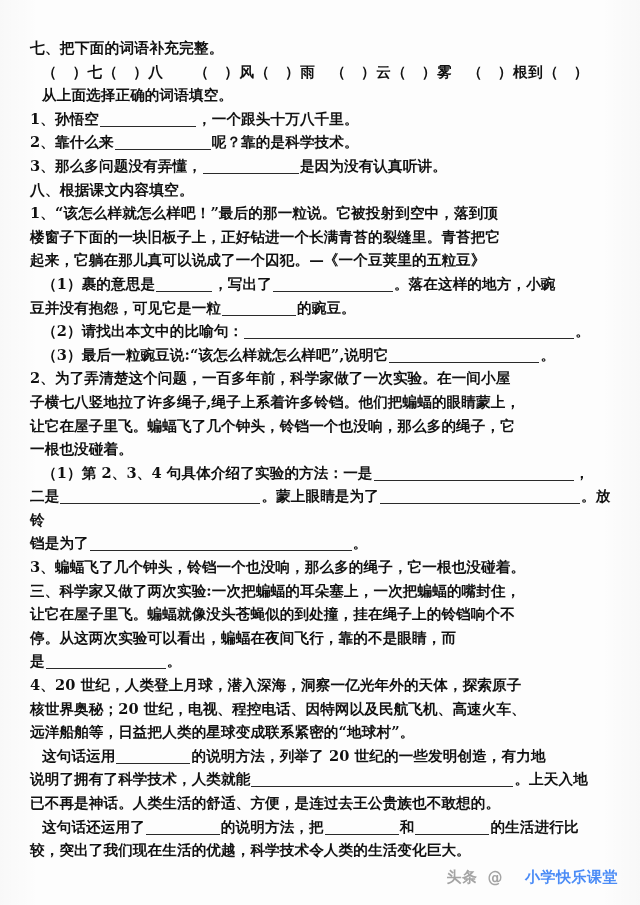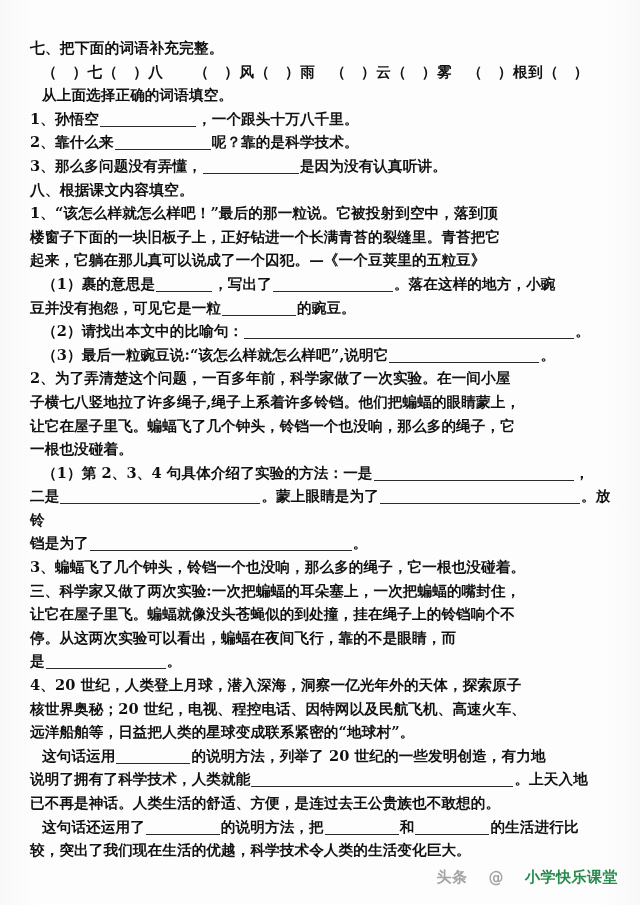--- a/index.html
+++ b/index.html
@@ -67,31 +67,31 @@
   
   .idiom { letter-spacing: 0.6px; }
 
   
   .watermark {
     position: absolute;
     right: 22px;
     bottom: 18px;
     display: flex;
     align-items: center;
-    gap: 21px;
+    gap: 10px;
     color: #9a9a9a;
     font-size: 15px;
     font-weight: 700;
     font-family: "DejaVu Sans", "Liberation Sans", sans-serif;
     opacity: 0.92;
     letter-spacing: 0.5px;
   }
   .watermark .wm-src { color: #9d9d9d; }
   .watermark .wm-at { color: #9d9d9d; font-size: 15px; }
-  .watermark .wm-name { color: #15803d; }
+  .watermark .wm-name { color: #3b82f6; margin-left: 12px; }
 
   
   .scan-tint {
     position: absolute;
     inset: 0;
     pointer-events: none;
     background:
       linear-gradient(to right, rgba(0,0,0,0.018), rgba(0,0,0,0) 6%, rgba(0,0,0,0) 94%, rgba(0,0,0,0.018));
   }
 </style>

